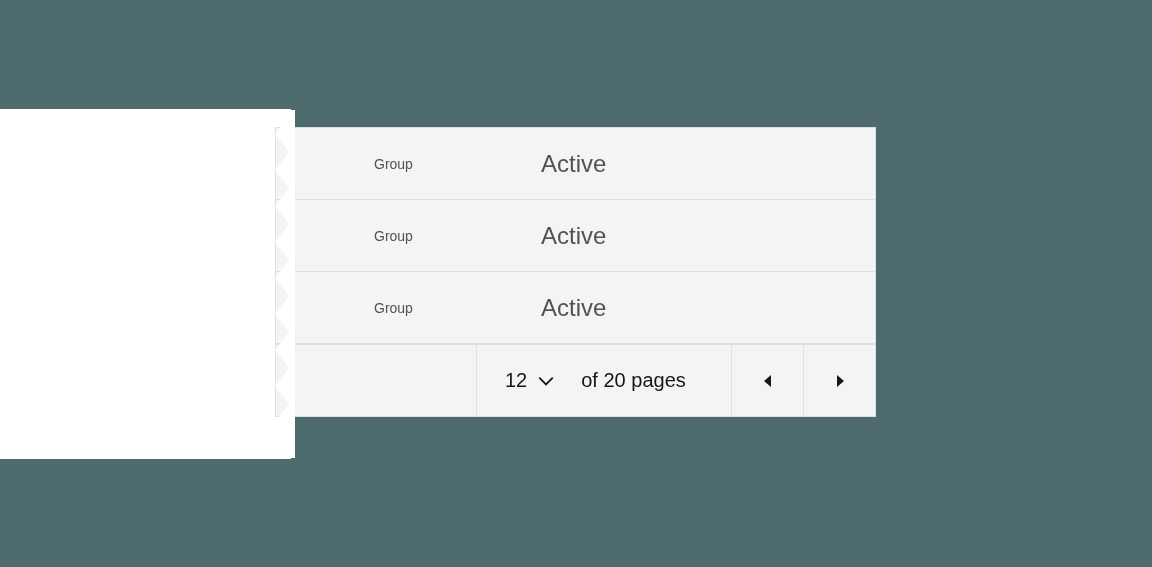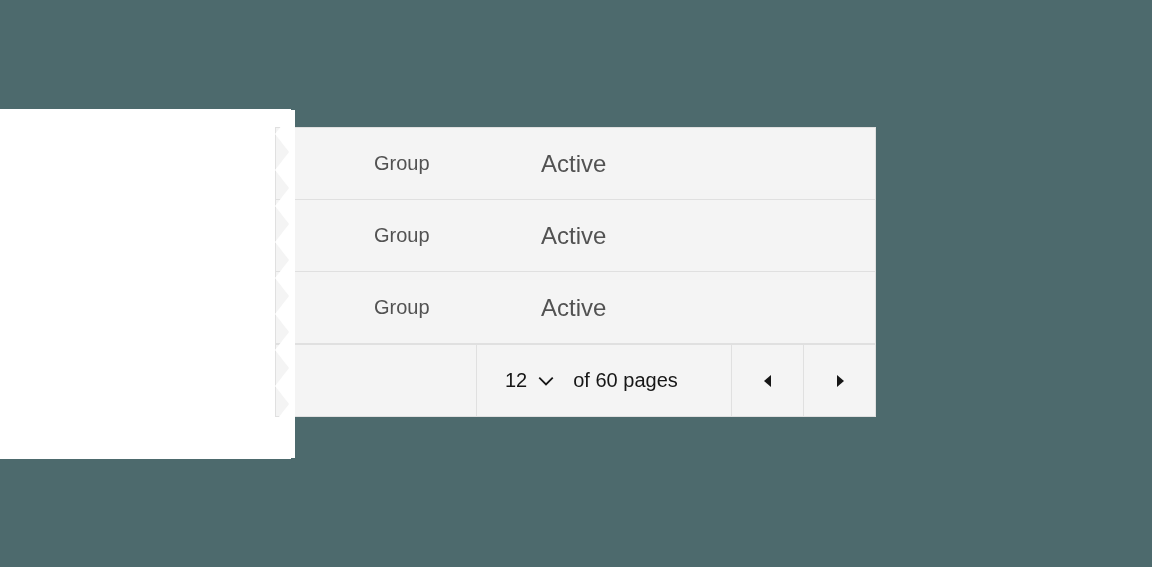--- a/index.html
+++ b/index.html
@@ -29,42 +29,42 @@
     height: 72px;
     border-bottom: 1px solid #e0e0e0;
     display: flex;
     align-items: center;
   }
   .row:last-of-type { border-bottom: none; }
   .cell-group {
     width: 265px;
     padding-left: 98px;
     color: #525252;
-    font-size: 20px;
+    font-size: 14px;
   }
   .cell-status {
     color: #525252;
     font-size: 24px;
   }
   .pagination {
     height: 72px;
     border-top: 1px solid #e0e0e0;
     display: flex;
     align-items: stretch;
   }
   .pag-spacer {
     flex: 0 0 200px;
   }
   .pag-pages {
     flex: 1;
     border-left: 1px solid #e0e0e0;
     display: flex;
     align-items: center;
     padding-left: 28px;
-    gap: 18px;
+    gap: 26px;
   }
   .pag-select {
     display: flex;
     align-items: center;
     gap: 10px;
     color: #161616;
     font-size: 20px;
     cursor: pointer;
   }
   .pag-of {
@@ -122,21 +122,21 @@
 
   <div class="pagination">
     <div class="pag-spacer"></div>
     <div class="pag-pages">
       <div class="pag-select">
         <span>12</span>
         <svg class="chevron-down" viewBox="0 0 16 16">
           <polyline points="2,5 8,11 14,5" fill="none" stroke="#161616" stroke-width="1.6"></polyline>
         </svg>
       </div>
-      <span class="pag-of">of 60 pages</span>
+      <span class="pag-of">of 20 pages</span>
     </div>
     <div class="pag-btn">
       <svg class="caret" viewBox="0 0 10 12">
         <polygon points="8,0 8,12 1,6" fill="#161616"></polygon>
       </svg>
     </div>
     <div class="pag-btn">
       <svg class="caret" viewBox="0 0 10 12">
         <polygon points="2,0 2,12 9,6" fill="#161616"></polygon>
       </svg>

